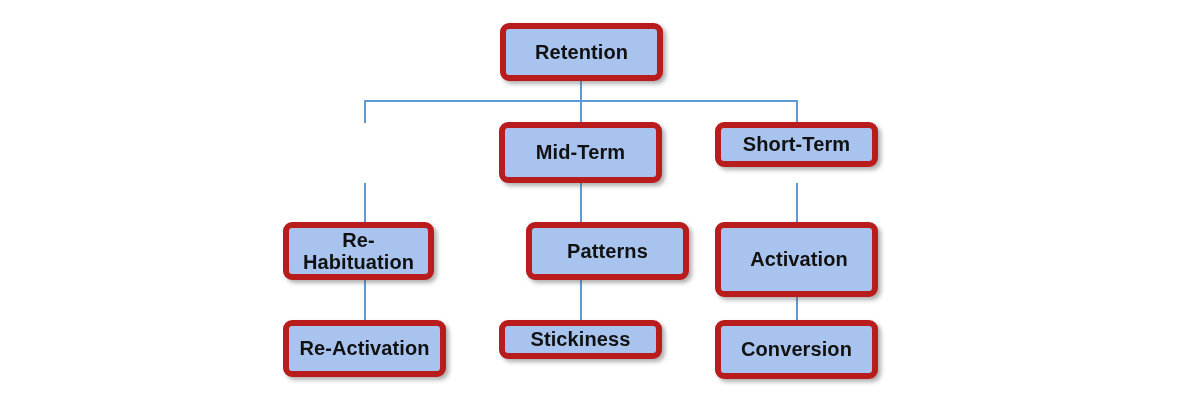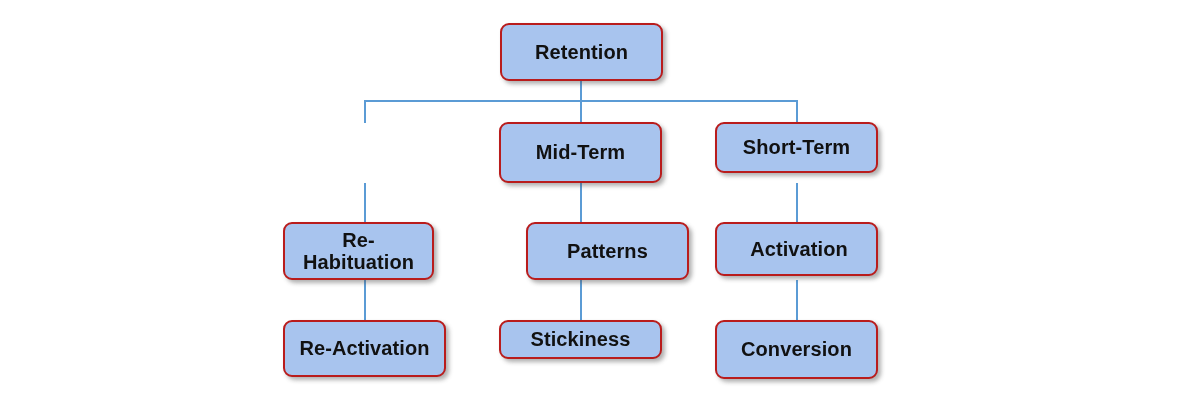--- a/index.html
+++ b/index.html
@@ -24,21 +24,21 @@
     background: #5b9bd5;
   }
   .conn-v { width: 2px; }
   .conn-h { height: 2px; }
 
   
   .node {
     position: absolute;
     box-sizing: border-box;
     background: #a8c4ee;
-    border: 2px solid #b91c1c;
+    border: 6px solid #b91c1c;
     border-radius: 9px;
     box-shadow: 3px 3px 4px rgba(80, 80, 80, 0.45);
     display: flex;
     align-items: center;
     justify-content: center;
     text-align: center;
     color: #111111;
     font-weight: bold;
     font-size: 20px;
     line-height: 1.12;
@@ -70,32 +70,32 @@
   <div class="conn conn-v" style="left:580px; top:280px; height:41px;"></div>
   <div class="conn conn-v" style="left:796px; top:280px; height:41px;"></div>
 
   <div class="node root" style="left:500px; top:23px; width:163px; height:58px;">
     <span class="node-label">Retention</span>
   </div>
 
   <div class="node" style="left:499px; top:122px; width:163px; height:61px;">
     <span class="node-label">Mid-Term</span>
   </div>
-  <div class="node" style="left:715px; top:122px; width:163px; height:51px;">
+  <div class="node" style="left:715px; top:122px; width:163px; height:45px;">
     <span class="node-label">Short-Term</span>
   </div>
 
   <div class="node" style="left:283px; top:222px; width:151px; height:58px;">
     <span class="node-label">Re-
 Habituation</span>
   </div>
   <div class="node" style="left:499px; top:222px; width:163px; height:58px;margin-left:27px;">
     <span class="node-label">Patterns</span>
   </div>
-  <div class="node" style="left:715px; top:222px; width:163px; height:54px;padding-left:11px;">
+  <div class="node" style="left:715px; top:222px; width:163px; height:75px;padding-left:11px;">
     <span class="node-label">Activation</span>
   </div>
 
   <div class="node" style="left:283px; top:320px; width:163px; height:57px;">
     <span class="node-label">Re-Activation</span>
   </div>
   <div class="node" style="left:499px; top:320px; width:163px; height:39px;">
     <span class="node-label">Stickiness</span>
   </div>
   <div class="node" style="left:715px; top:320px; width:163px; height:59px;">

